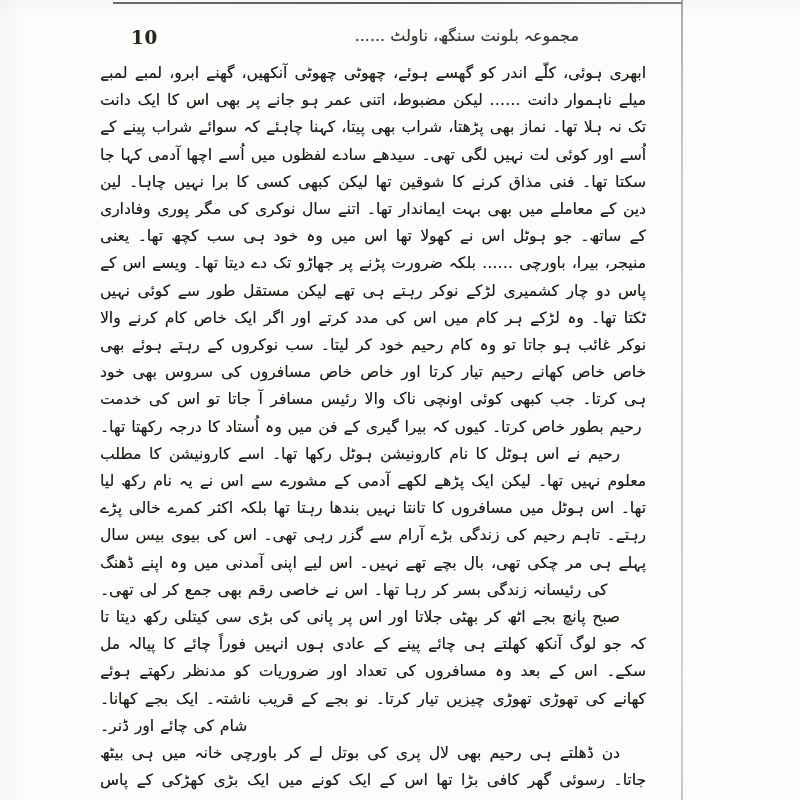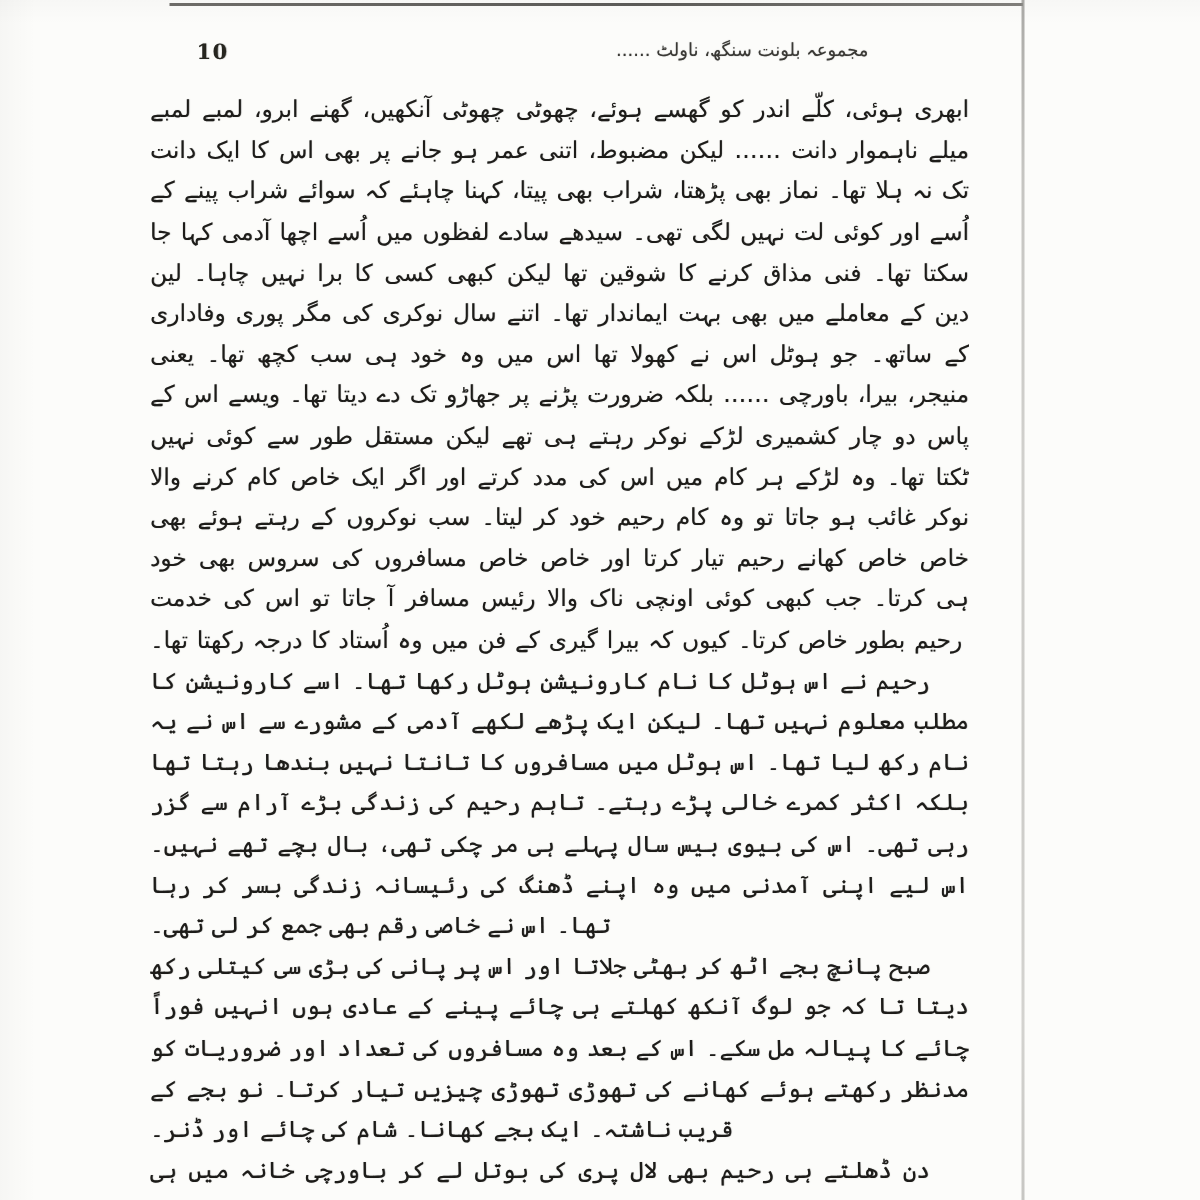--- a/index.html
+++ b/index.html
@@ -40,32 +40,32 @@
     background: linear-gradient(180deg,
       #8f8e8a 0%, #b3b2ae 14%, #c2c1bd 38%, #bcbbb7 62%, #c6c5c1 85%, #b5b4b0 100%);
     opacity: 0.75;
   }
   .page-number {
     position: absolute;
     left: 131px;
     top: 27px;
     font-family: "DejaVu Serif", serif;
     font-weight: bold;
-    font-size: 14px;
+    font-size: 18px;
     letter-spacing: 1px;
     color: #26251f;
     text-shadow: 0.4px 0.4px 0.6px rgba(40,40,40,0.45);
   }
   .running-title {
     position: absolute;
     right: 221px;
     top: 26px;
     direction: rtl;
     unicode-bidi: embed;
-    font-size: 12px;
+    font-size: 16px;
     color: #3a3935;
     text-shadow: 0 0 0.7px rgba(60,60,60,0.55);
     white-space: nowrap;
     filter: blur(0.2px);
   }
   .text-block {
     position: absolute;
     left: 100px;
     top: 60px;
     width: 546px;
@@ -80,21 +80,20 @@
     text-align-last: left; 
     text-shadow: 0.25px 0.25px 0.45px rgba(30,30,30,0.5);
     word-spacing: 1px;
   }
   .text-block p {
     margin: 0;
     padding: 0;
   }
   .text-block p.indent {
     text-indent: 26px; 
-    font-family: Liberation Serif, serif;
   }
 </style>
 </head>
 <body>
 
 <div id="scan-page">
 
   <div class="top-rule"></div>
   <div class="edge-line"></div>
 

